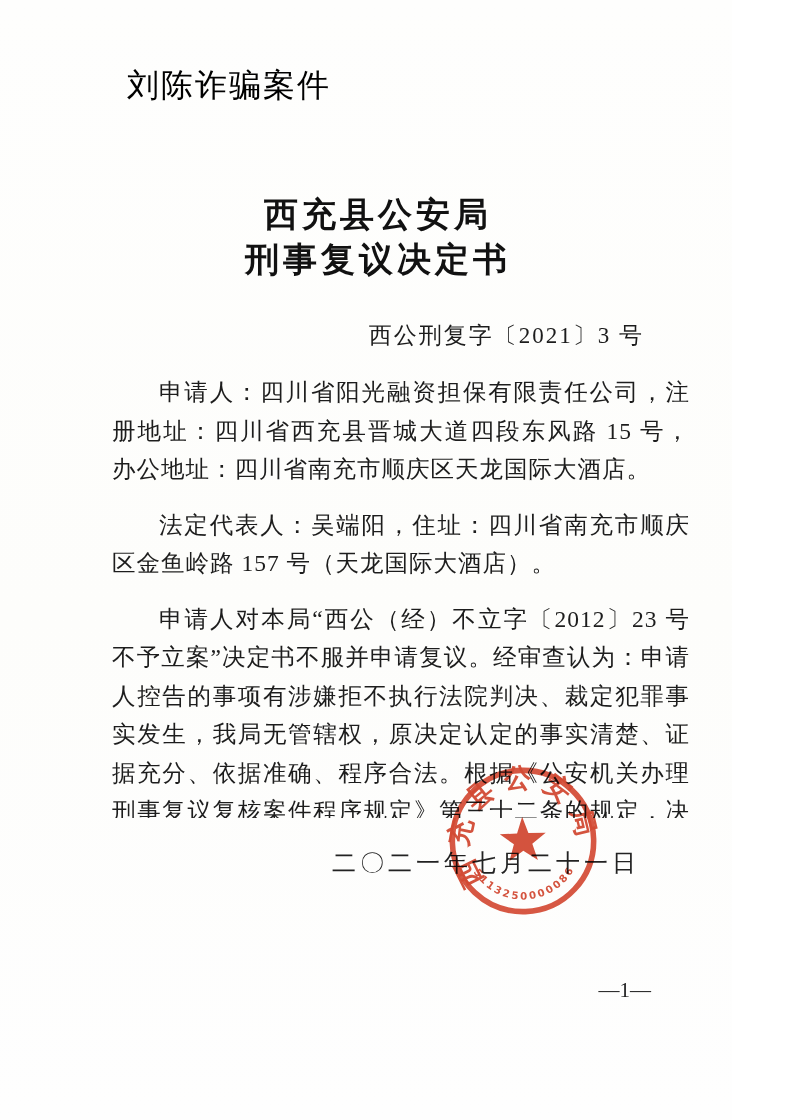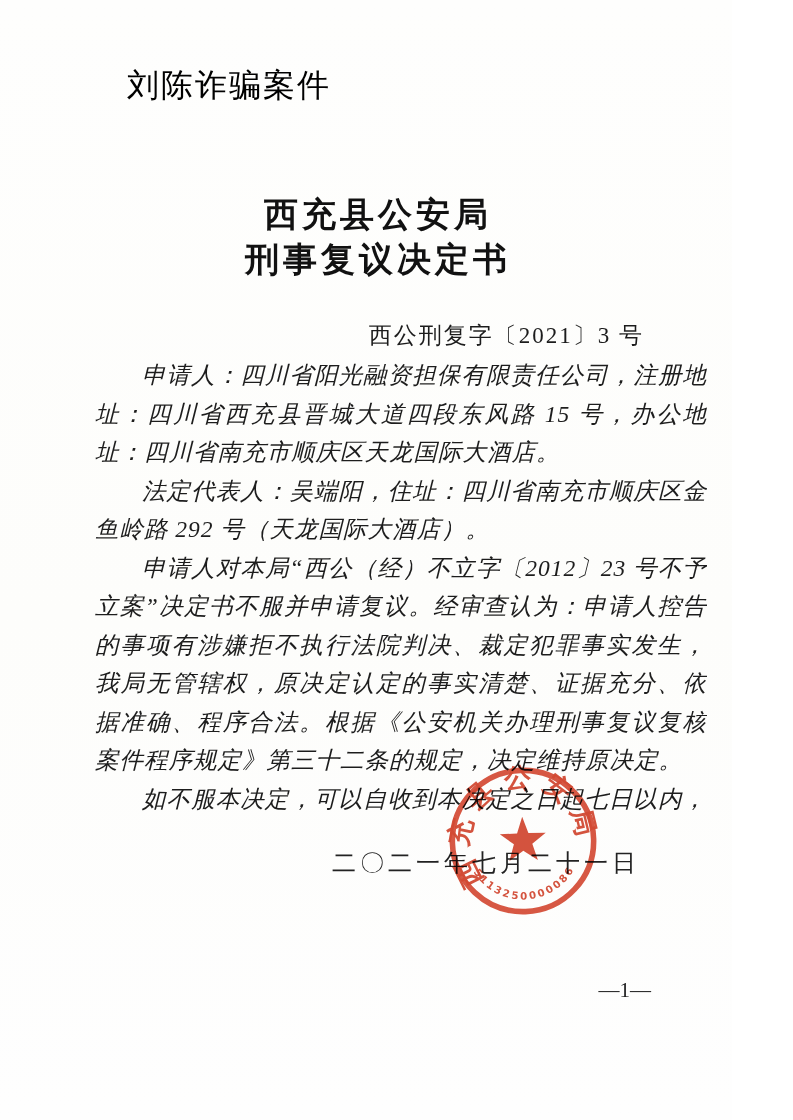--- a/index.html
+++ b/index.html
@@ -63,23 +63,22 @@
     width: 612px;
     height: 462px;
     overflow: hidden;
     font-size: 23.5px;
     line-height: 38.5px;
     letter-spacing: 1px;
     text-align: justify;
     color: #1d1d1d;
   }
   .body-text p {
-    margin: 0;
+    margin: 17px;
     text-indent: 2em;
-    font-style: italic;
   }
 
   .issue-date {
     position: absolute;
     top: 847px;
     right: 92px;
     font-size: 24px;
     letter-spacing: 4px;
     color: #222222;
     white-space: nowrap;
@@ -128,21 +127,21 @@
 
   <div class="title-block">
     <div>西充县公安局</div>
     <div>刑事复议决定书</div>
   </div>
 
   <div class="doc-number">西公刑复字〔2021〕3 号</div>
 
   <div class="body-text">
     <p>申请人：四川省阳光融资担保有限责任公司，注册地址：四川省西充县晋城大道四段东风路 15 号，办公地址：四川省南充市顺庆区天龙国际大酒店。</p>
-    <p>法定代表人：吴端阳，住址：四川省南充市顺庆区金鱼岭路 292 号（天龙国际大酒店）。</p>
+    <p>法定代表人：吴端阳，住址：四川省南充市顺庆区金鱼岭路 157 号（天龙国际大酒店）。</p>
     <p>申请人对本局“西公（经）不立字〔2012〕23 号不予立案”决定书不服并申请复议。经审查认为：申请人控告的事项有涉嫌拒不执行法院判决、裁定犯罪事实发生，我局无管辖权，原决定认定的事实清楚、证据充分、依据准确、程序合法。根据《公安机关办理刑事复议复核案件程序规定》第三十二条的规定，决定维持原决定。</p>
     <p>如不服本决定，可以自收到本决定之日起七日以内，向南充市公安局申请复核。</p>
   </div>
 
   <div class="issue-date">二〇二一年七月二十一日</div>
 
   <div class="seal">
     <svg viewBox="0 0 170 170" width="158" height="158">
       <defs>
         <path id="seal-top-arc" d="M 44,126 A 58,58 0 1 1 126,126" fill="none"></path>

